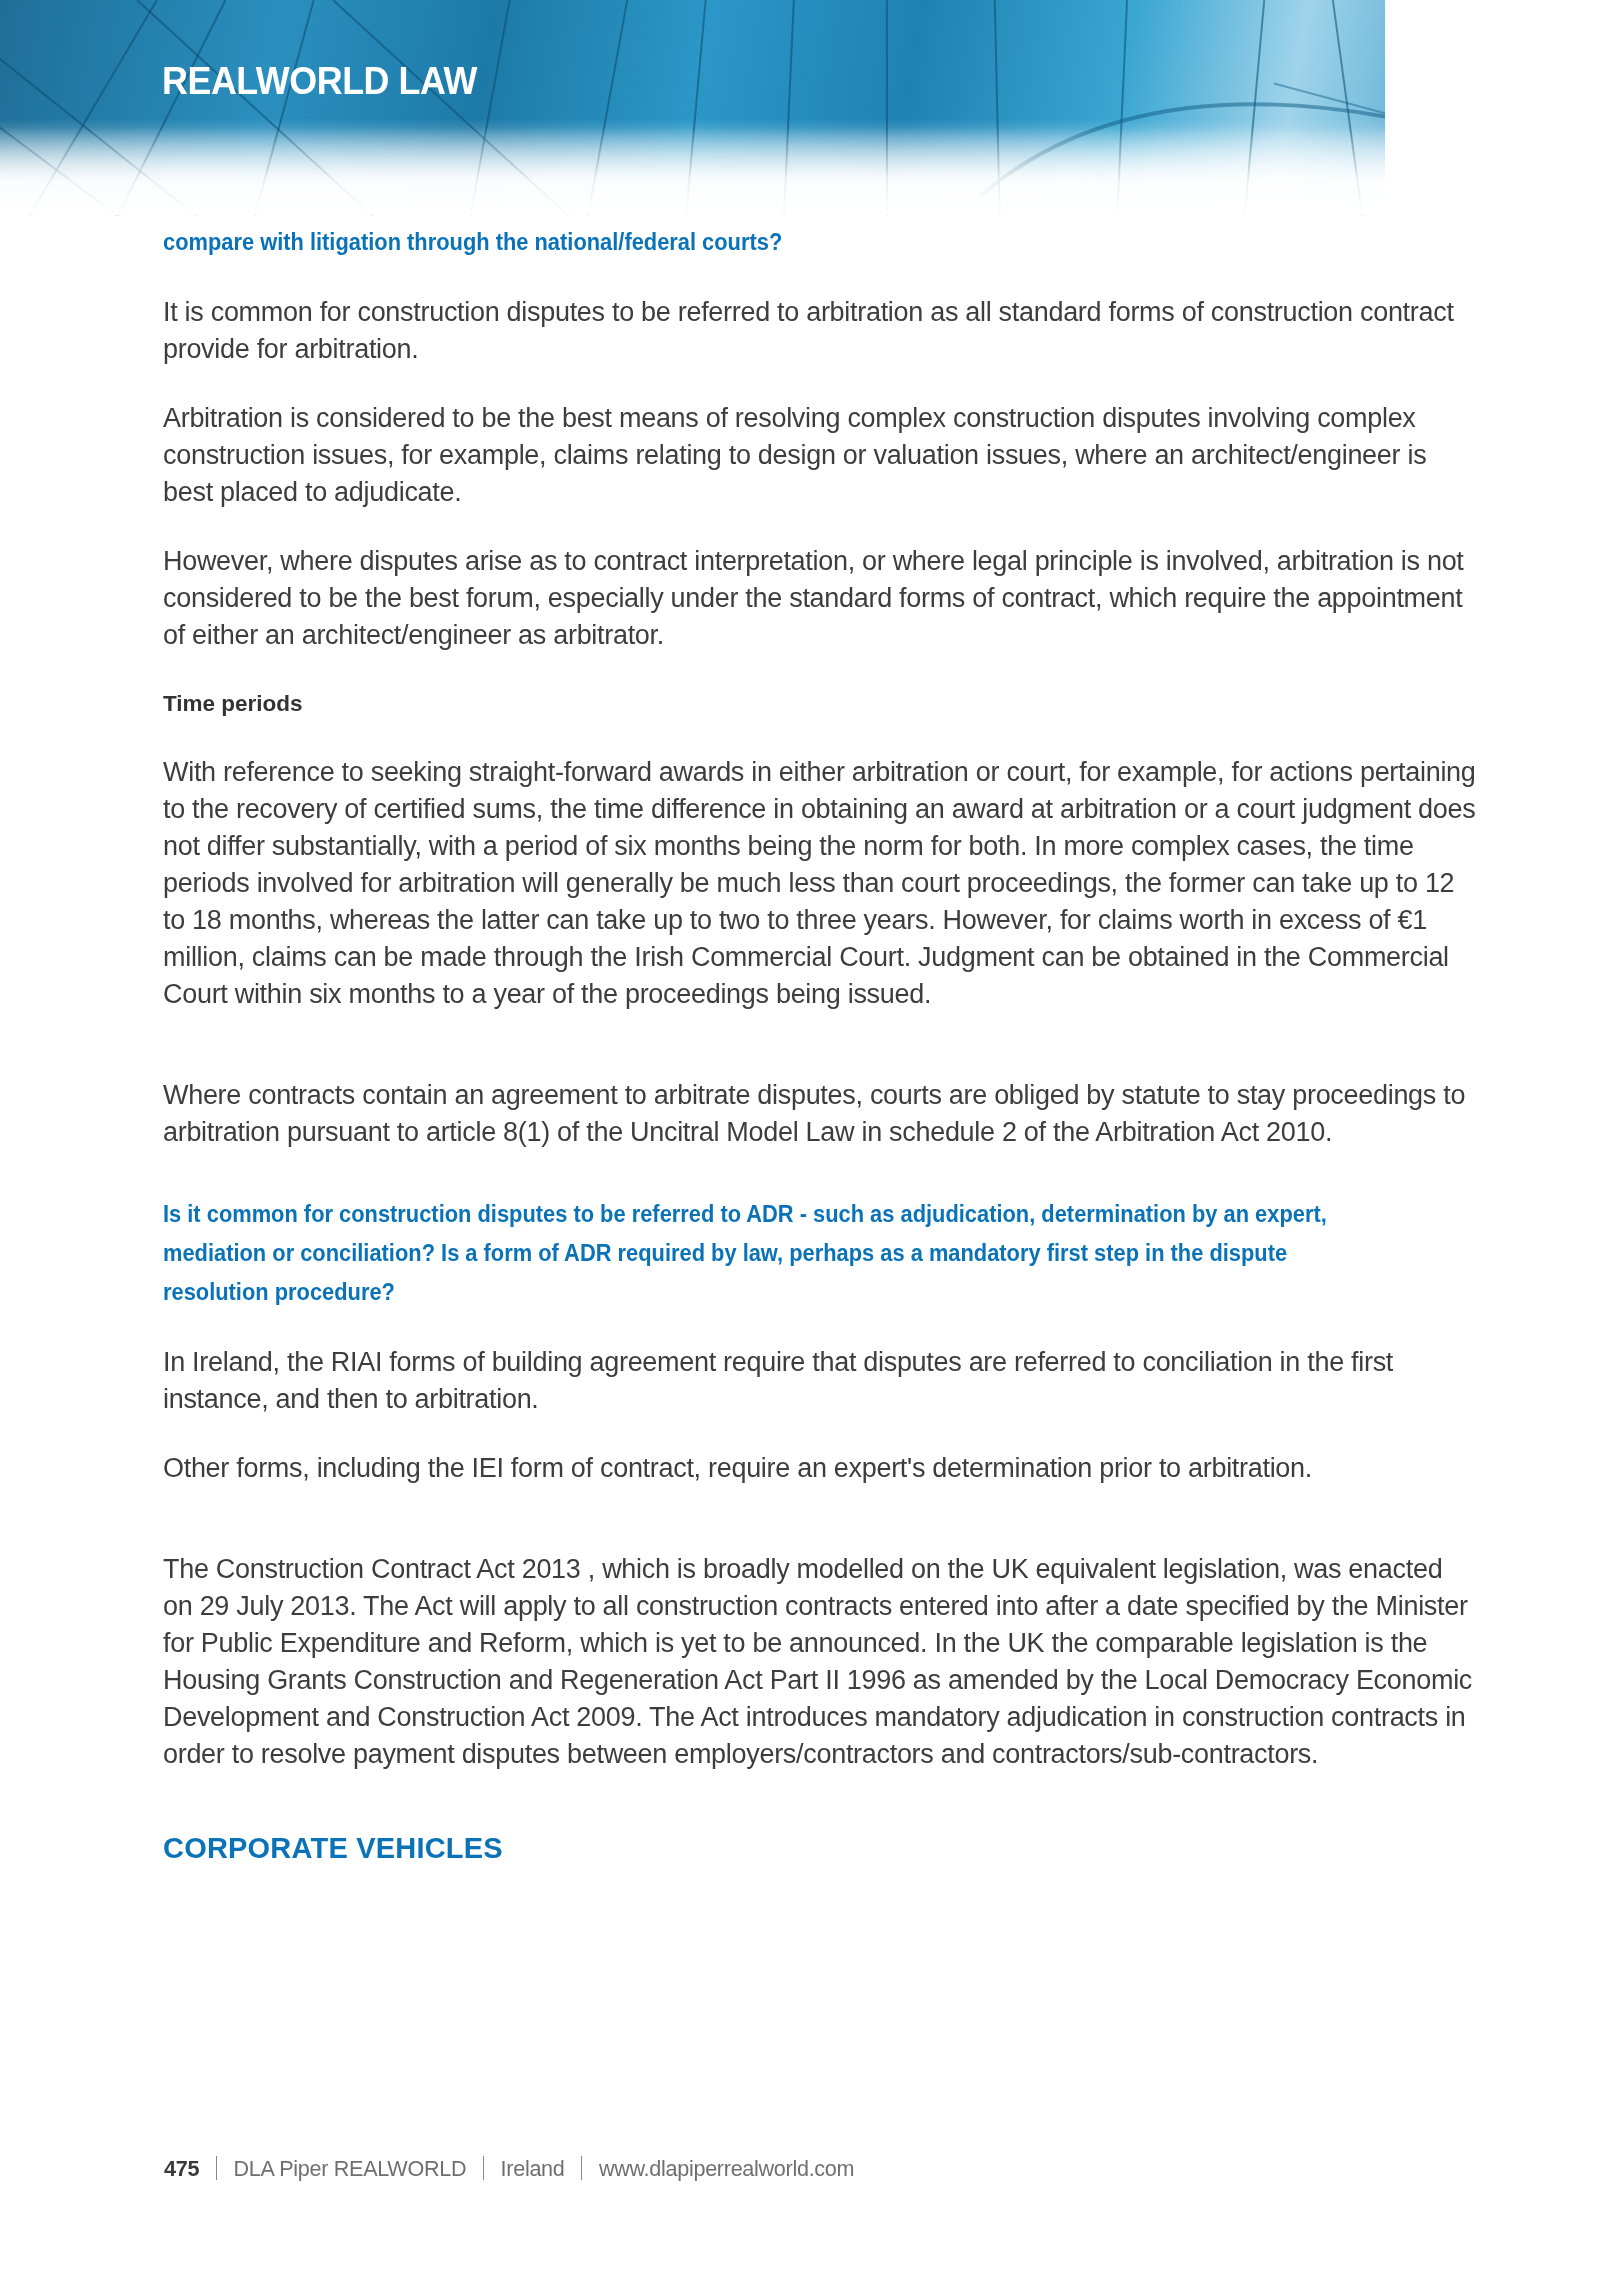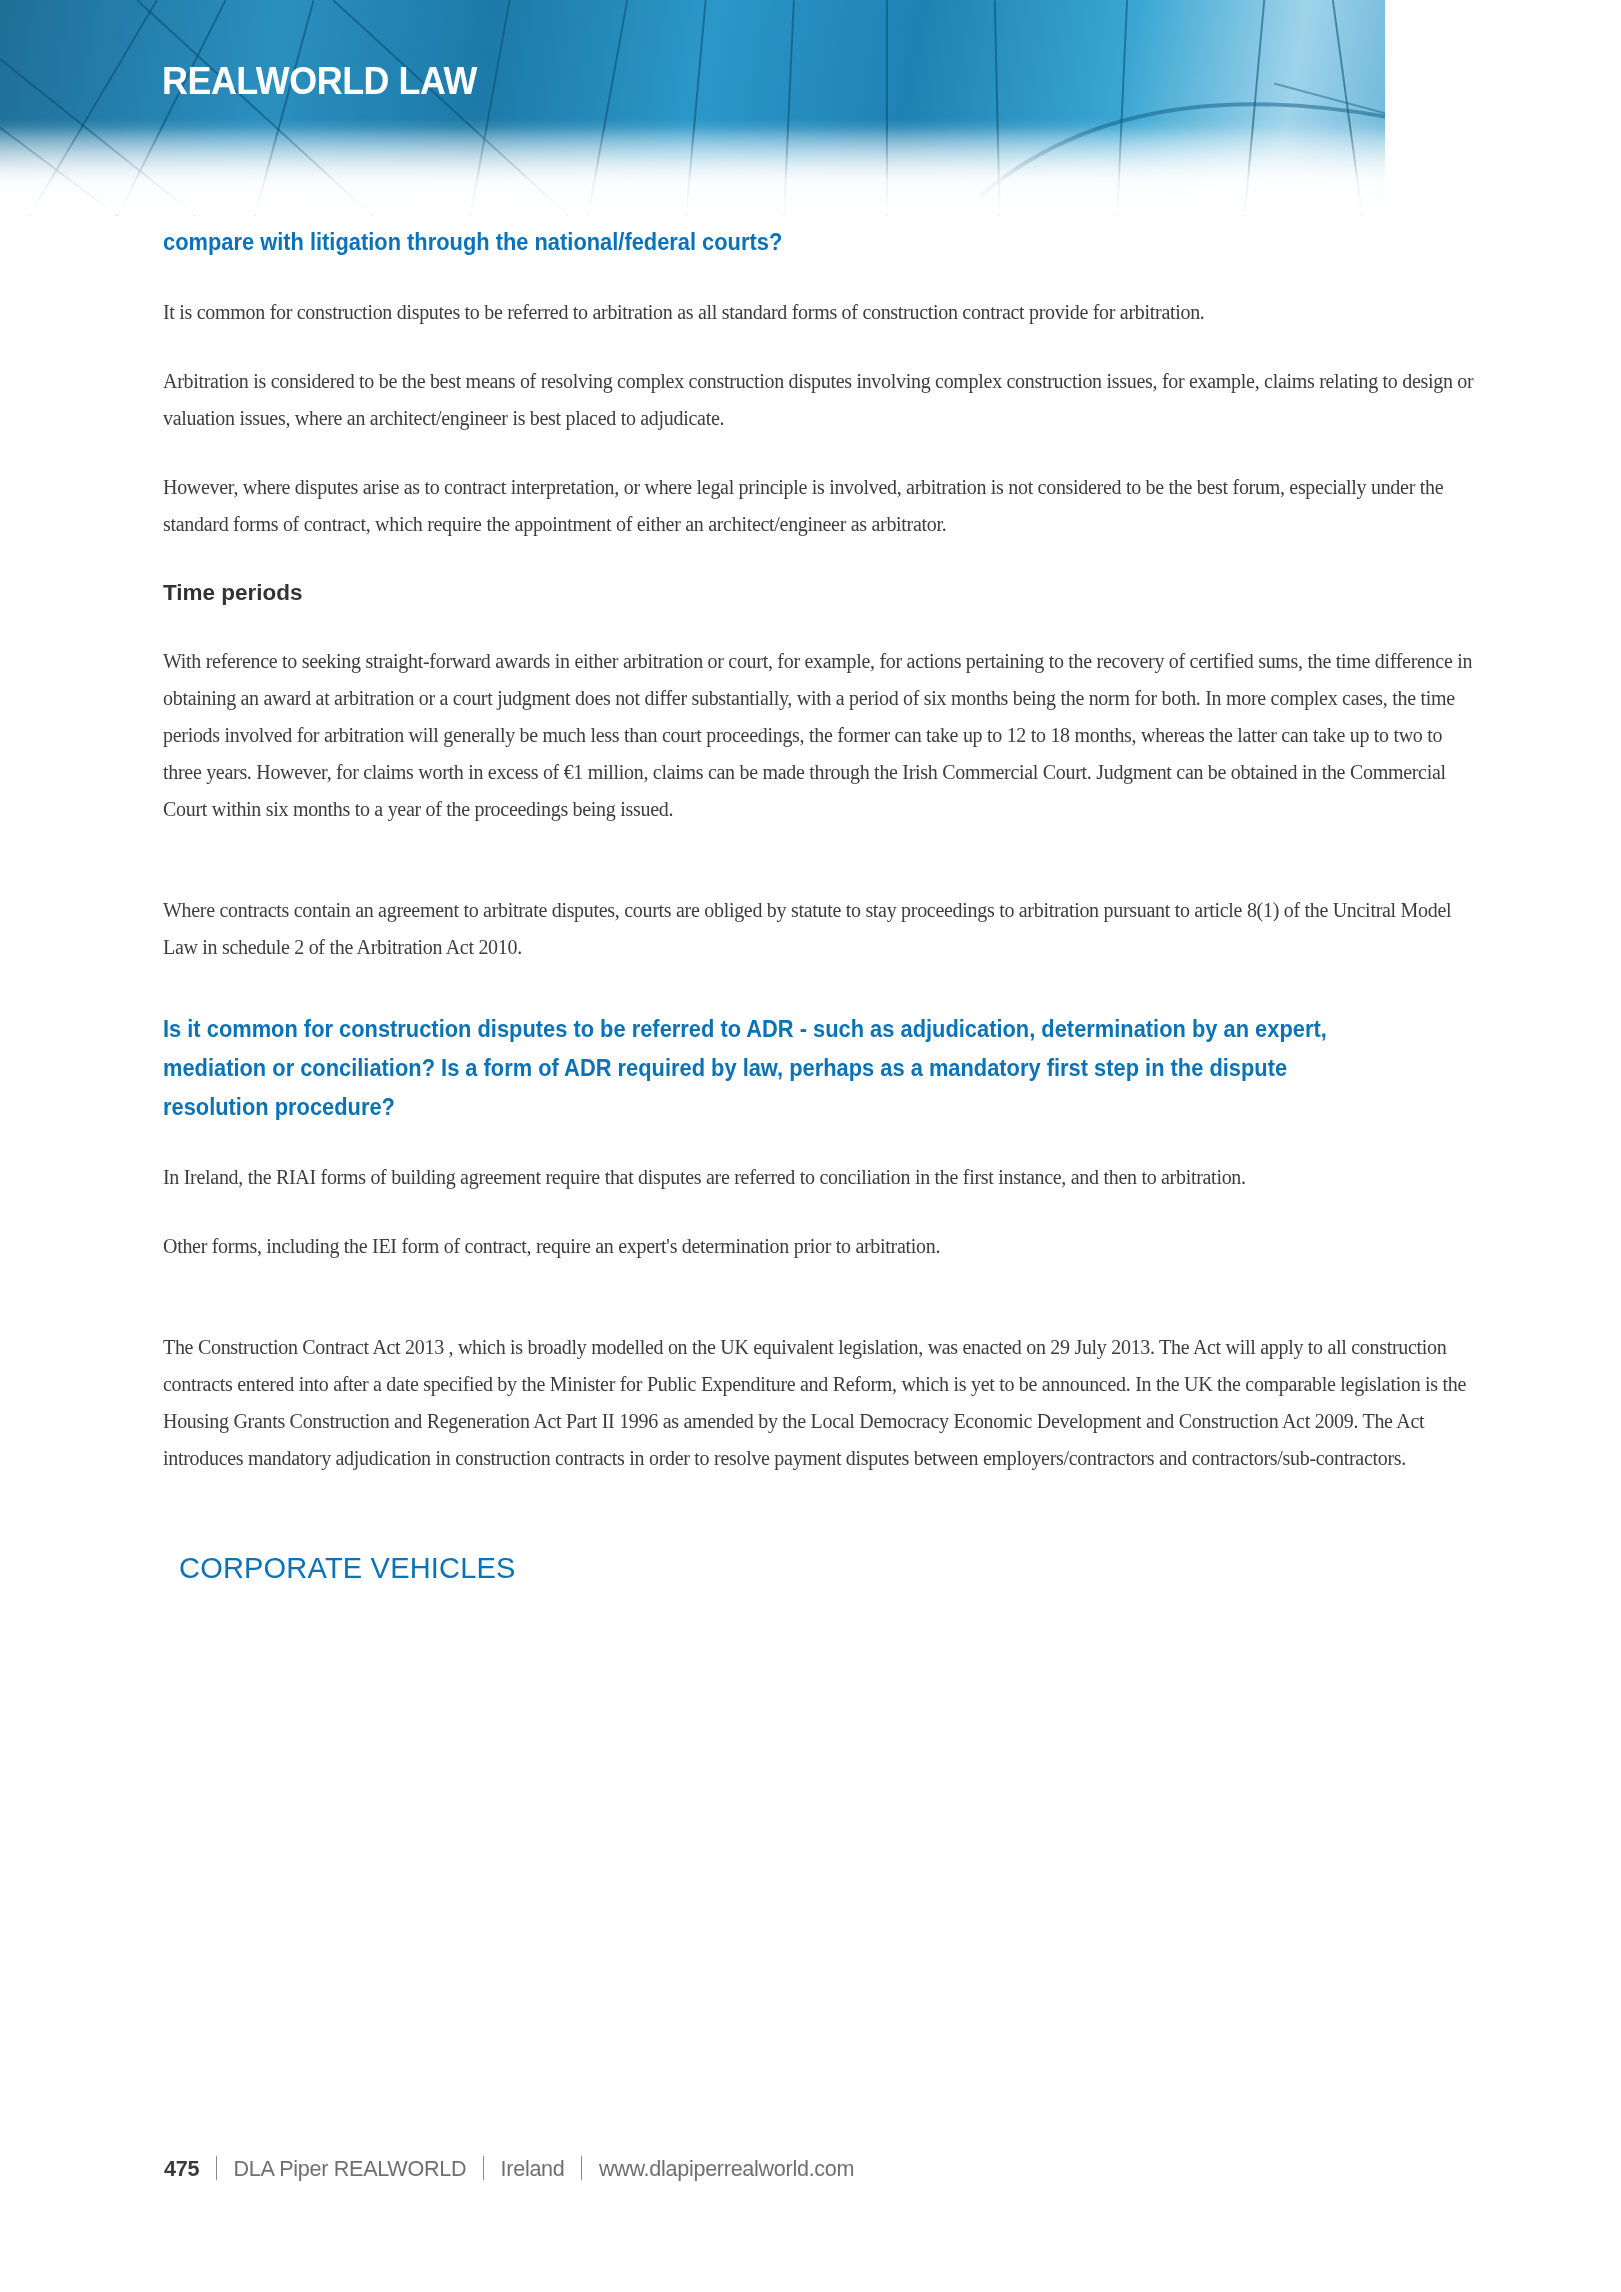--- a/index.html
+++ b/index.html
@@ -46,41 +46,40 @@
     }
     .q-heading {
       color: #0a73b8;
       font-size: 23.5px;
       line-height: 39px;
       margin: 0;
       transform: scaleX(0.93);
       transform-origin: left center;
     }
     p.body {
-      font-size: 20px;
+      font-size: 27px;
       line-height: 37px;
       margin: 0;
       color: #3d3d3d;
       letter-spacing: -0.3px;
-      font-family: Liberation Serif, serif;
     }
     .gap-a { height: 32px; }
     .gap-b { height: 32px; }
     .sub-heading {
       font-weight: bold;
       font-size: 22.5px;
       line-height: 36px;
       margin: 0;
       color: #333333;
     }
     .section-title {
       color: #0a73b8;
-      font-weight: normal;
+      font-weight: bold;
       font-size: 29px;
-      margin: 16px;
+      margin: 0;
       letter-spacing: 0.2px;
     }
     .footer {
       position: absolute;
       left: 164px;
       top: 2156px;
       font-size: 21.6px;
       color: #6f6f6f;
       display: flex;
       align-items: flex-start;

